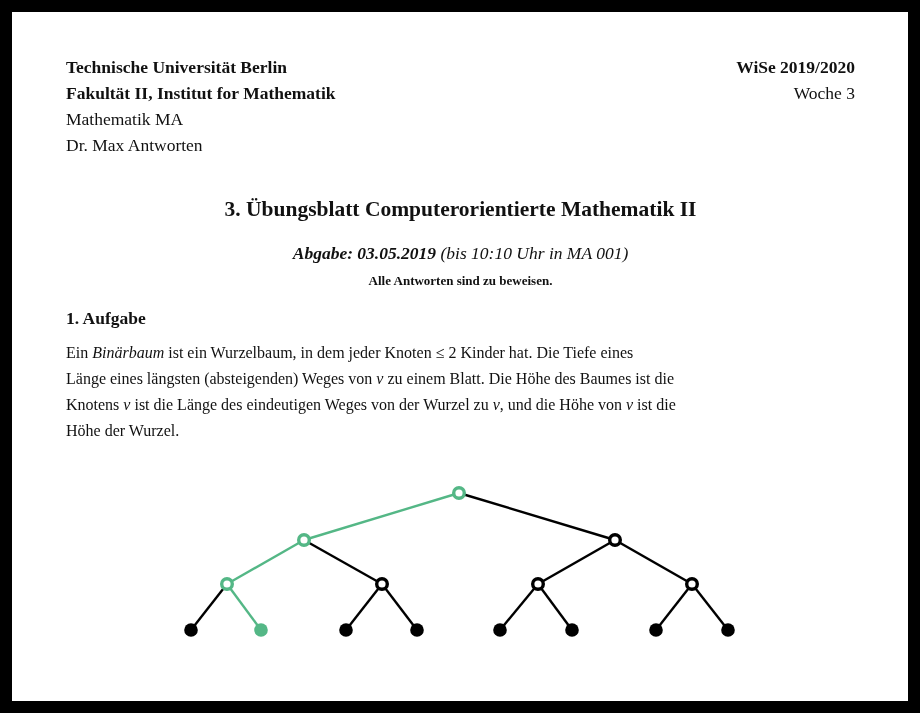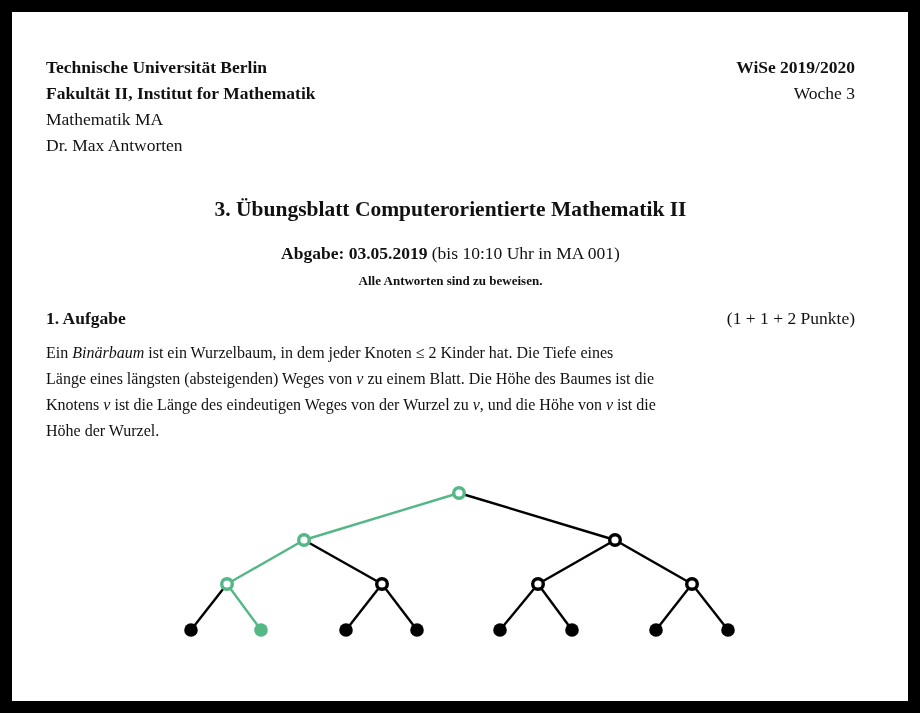--- a/index.html
+++ b/index.html
@@ -11,38 +11,38 @@
     color: #111111;
     overflow: hidden;
   }
   .frame {
     position: absolute; inset: 0;
     border: 12px solid #000000;
     box-sizing: border-box;
     background: #ffffff;
   }
   .content {
-    padding: 42px 53px 0 34px;
+    padding: 42px 53px 0 54px;
   }
   .header {
     display: flex;
     justify-content: space-between;
     font-size: 17.5px;
     line-height: 26px;
   }
   .header-right { text-align: right; }
   .bold { font-weight: bold; }
   .title-block { text-align: center; margin-top: 36px; }
   .title-main {
     font-size: 21.5px;
     font-weight: bold;
     line-height: 30px;
     margin: 15px;
   }
-  .title-due { font-size: 17.5px; line-height: 28px; margin-top: 5px; }
+  .title-due { font-size: 17.5px; line-height: 28px; margin-top: 5px; font-style: italic; }
   .title-note { font-size: 13px; line-height: 28px; font-weight: bold; }
   .task-row {
     display: flex;
     justify-content: space-between;
     margin-top: 10px;
     font-size: 17.5px;
     line-height: 26px;
     text-align: right;
   }
   .paragraph {
@@ -80,21 +80,20 @@
     <div class="title-block">
       <h1 class="title-main">3. Übungsblatt Computerorientierte Mathematik II</h1>
       <div class="title-due">
         <span class="bold">Abgabe: 03.05.2019</span><span> (bis 10:10 Uhr in MA 001)</span>
       </div>
       <div class="title-note">Alle Antworten sind zu beweisen.</div>
     </div>
 
     <div class="task-row">
       <div class="bold">1. Aufgabe</div>
-      <div>(1 + 1 + 2 Punkte)</div>
     </div>
 
     <p class="paragraph" id="paragraph">
         <span class="pline"><span>Ein </span><span class="i">Binärbaum</span><span> ist ein Wurzelbaum, in dem jeder Knoten ≤ 2 Kinder hat. Die Tiefe eines</span></span>
         <span class="pline"><span>Länge eines längsten (absteigenden) Weges von </span><span class="i">v</span><span> zu einem Blatt. Die Höhe des Baumes ist die</span></span>
         <span class="pline"><span>Knotens </span><span class="i">v</span><span> ist die Länge des eindeutigen Weges von der Wurzel zu </span><span class="i">v</span><span>, und die Höhe von </span><span class="i">v</span><span> ist die</span></span>
         <span class="pline"><span>Höhe der Wurzel.</span></span>
       </p>
 
   </div>

